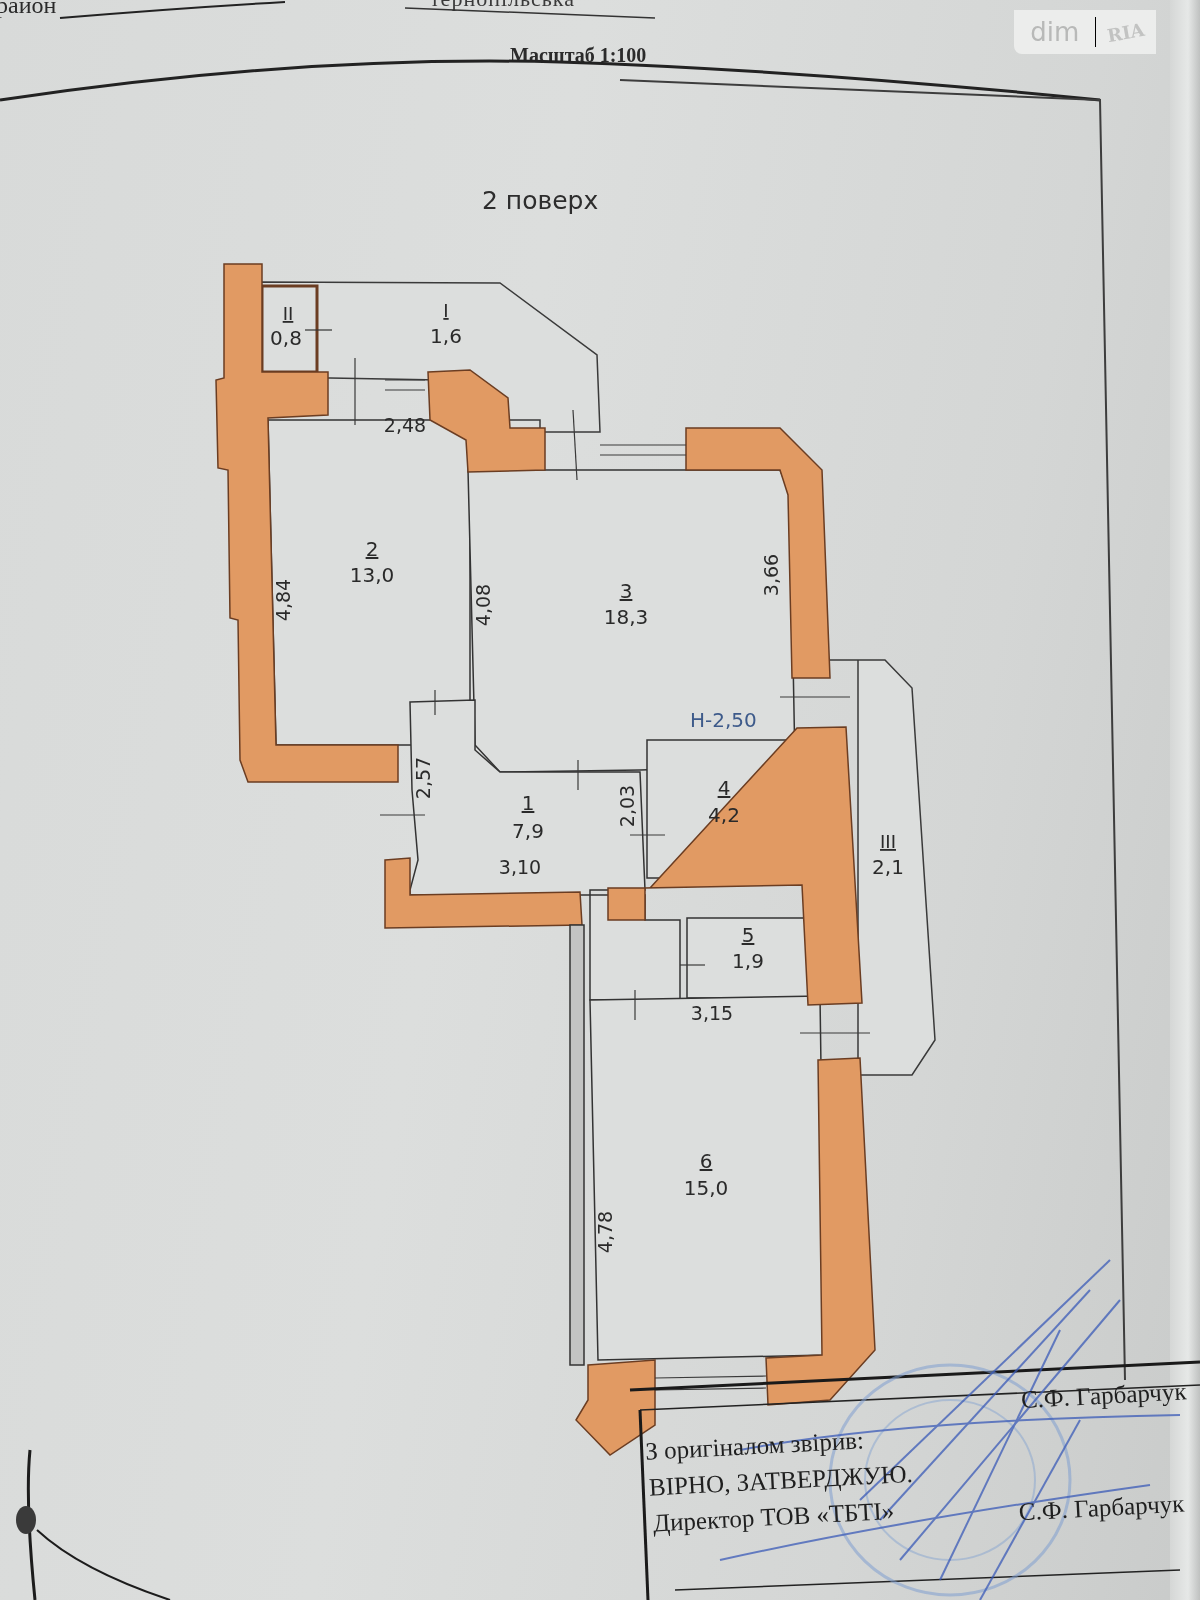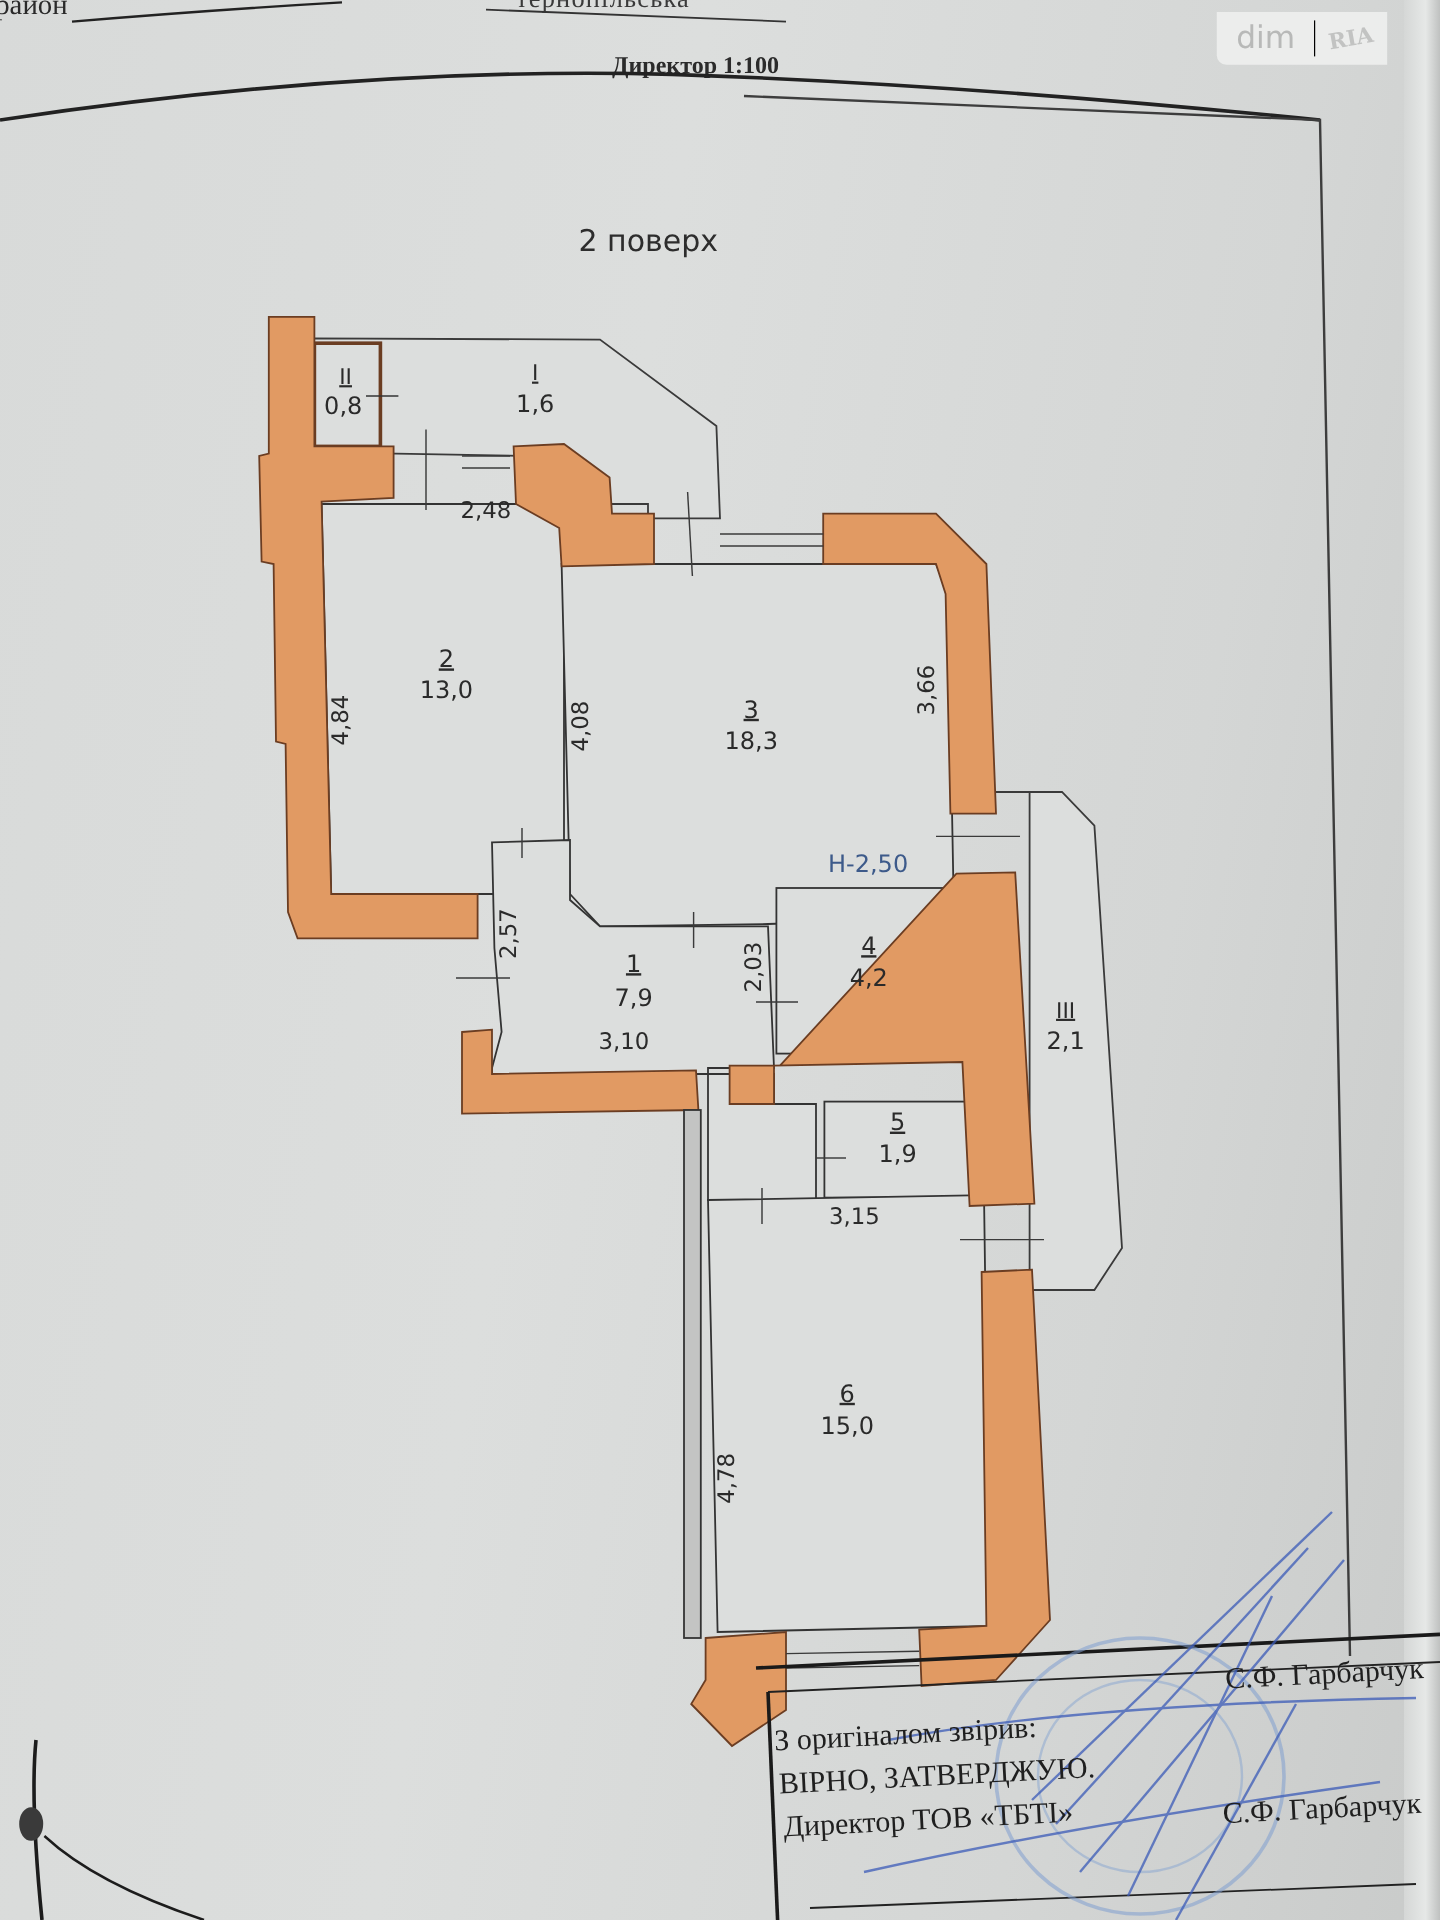--- a/index.html
+++ b/index.html
@@ -55,21 +55,21 @@
     }
   </style>
 </head>
 <body>
 
 <div class="page"></div>
 <div class="right-edge"></div>
 
 <div class="header-district">район</div>
 <div class="header-city">тернопільська</div>
-<div class="scale-label">Директор 1:100</div>
+<div class="scale-label">Масштаб 1:100</div>
 
 <div class="watermark">
   <span class="wm-dim">dim</span>
   <span class="wm-ria">RIA</span>
 </div>
 
 <div class="floor-label">2 поверх</div>
 
 <svg class="plan" width="1200" height="1600" viewBox="0 0 1200 1600">
 

